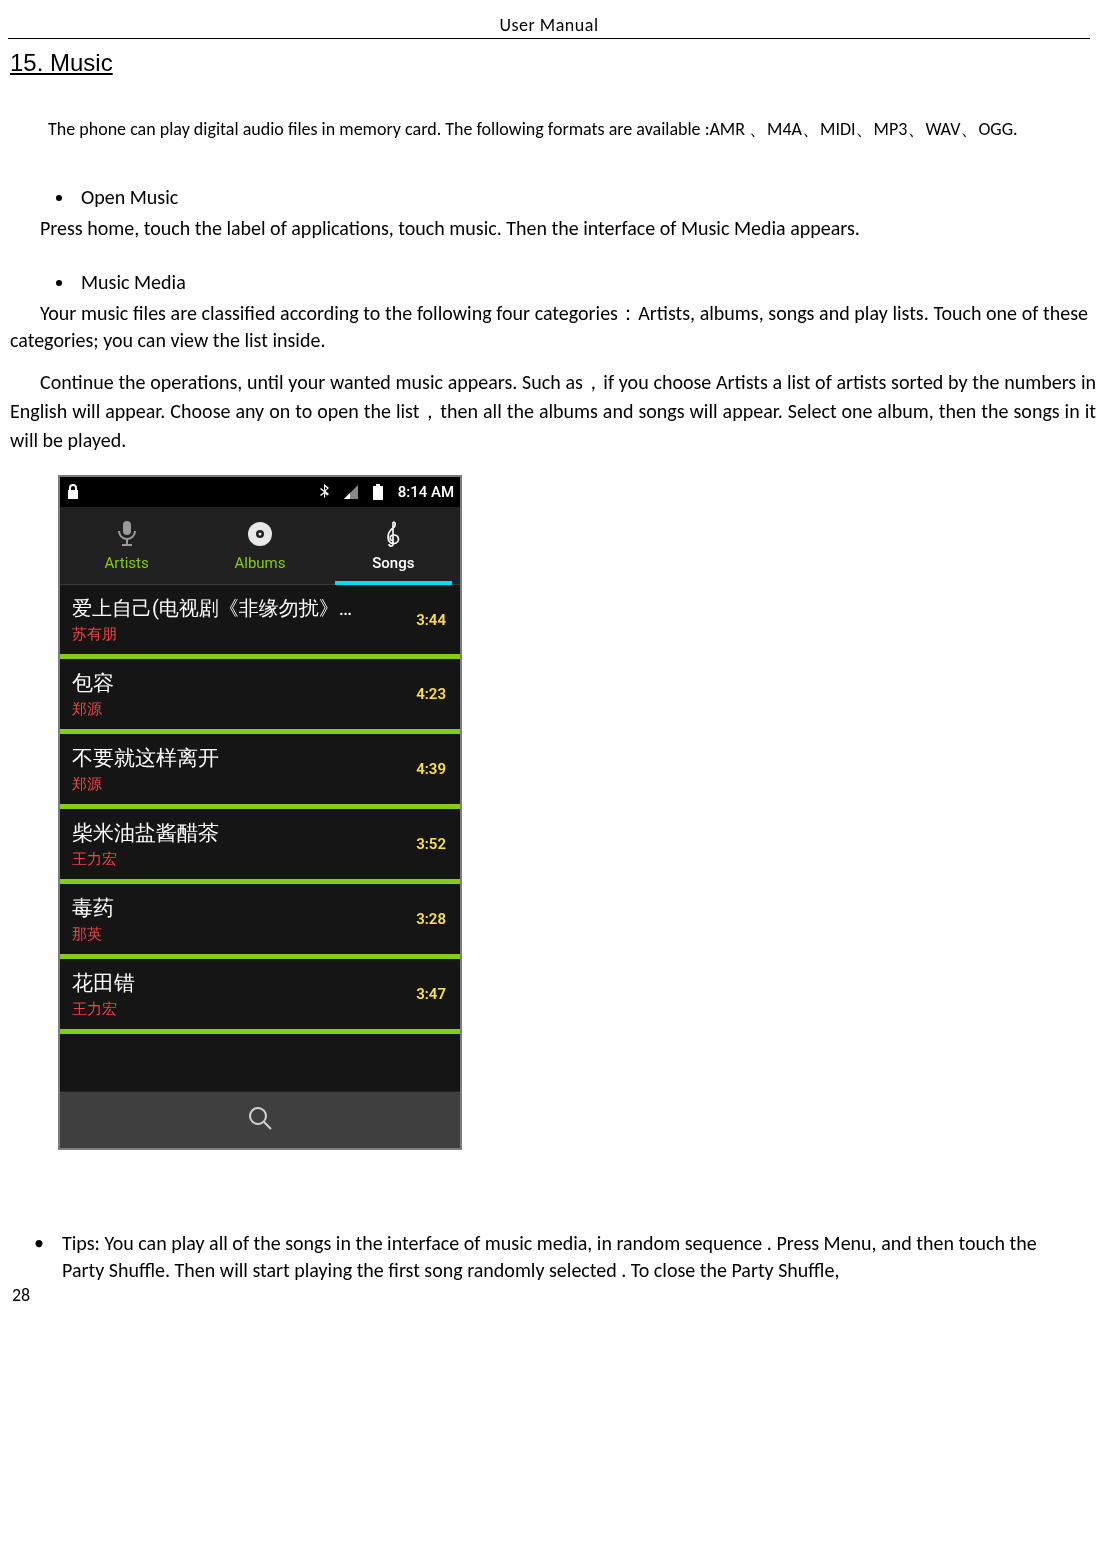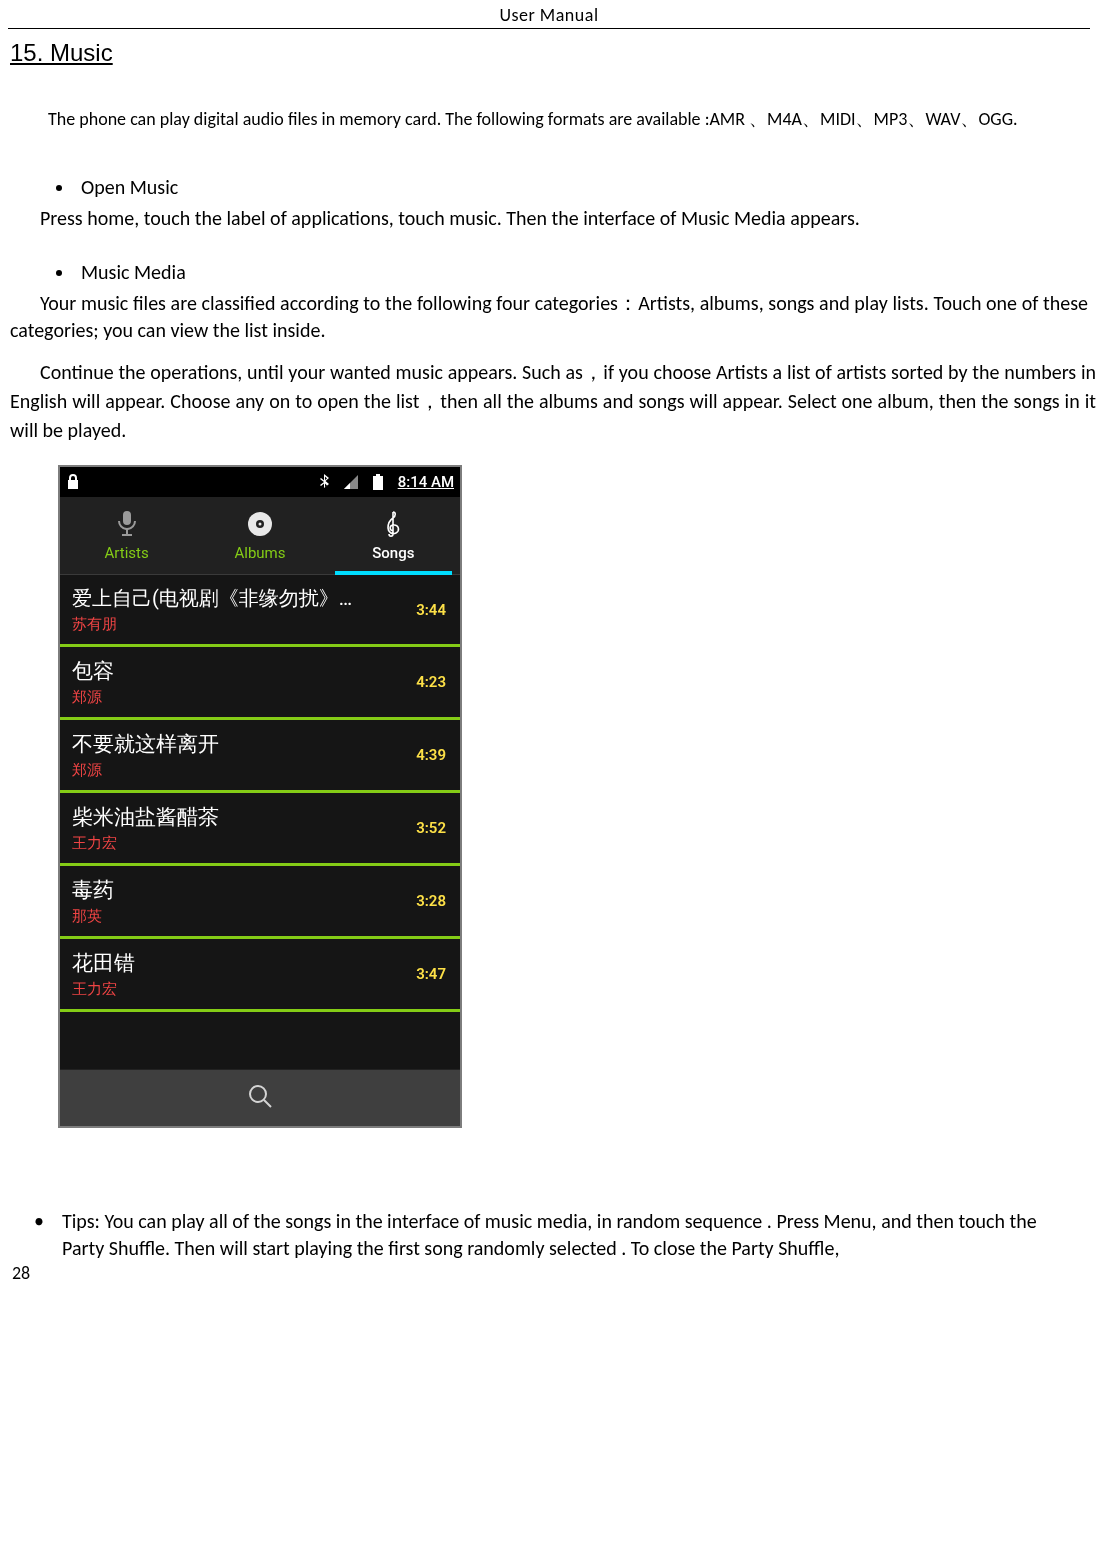--- a/index.html
+++ b/index.html
@@ -1,44 +1,44 @@
 <!DOCTYPE html>
 <html><head>
 <meta charset="utf-8">
 <style>
   * { box-sizing: border-box; margin: 0; padding: 0; }
   html, body { width: 1098px; background: #fff; font-family: Calibri, "Segoe UI", Arial, sans-serif; color: #000; }
   .page { width: 1098px; padding: 0 0 30px 0; position: relative; }
-  .header { text-align: center; font-size: 18px; padding: 4px 0 2px 0; letter-spacing: 0.5px; }
+  .header { text-align: center; font-size: 18px; padding: 4px 0 2px 0; letter-spacing: 0.5px; margin-top: 10px; }
   .hr { border: none; border-top: 1px solid #000; margin: 0 8px 10px 8px; }
   .h1 { font-size: 24px; font-family: Arial, sans-serif; margin: 6px 16px 40px 10px; text-decoration: underline; }
   .intro { font-size: 18px; margin: 0 30px 44px 48px; }
   ul.bullets { list-style: disc; margin: 0 0 0 75px; padding: 0; }
   ul.bullets > li { font-size: 20px; margin-bottom: 6px; padding-left: 6px; }
   .body-p { font-size: 20px; margin: 0 10px 28px 40px; line-height: 1.35; }
   .body-p2 { font-size: 20px; margin: 0 10px 14px 10px; text-indent: 30px; text-align: justify; line-height: 1.35; }
   .body-p3 { font-size: 20px; margin: 0 2px 20px 10px; text-indent: 30px; text-align: justify; line-height: 1.45; }
   .tips { font-size: 20px; margin: 80px 30px 0 62px; text-indent: -14px; line-height: 1.35; }
   .tips .dot { display:inline-block; width:14px; }
   .page-num { position: absolute; left: 12px; bottom: 8px; font-size: 18px; }
 
   
   .phone-wrap { margin: 14px 0 0 58px; width: 404px; border: 2px solid #7d7d7d; background: #151515; }
   .statusbar { height: 30px; background: #000; display: flex; align-items: center; justify-content: space-between; padding: 0 6px; color: #fff; font-family: Roboto, Arial, sans-serif; font-size: 15px; }
   .sb-left { display: flex; align-items: center; gap: 4px; }
-  .sb-right { display: flex; align-items: center; gap: 15px; text-decoration: underline; }
+  .sb-right { display: flex; align-items: center; gap: 15px; }
   .sb-right .time { font-weight: 500; }
   .lock-icon svg, .bt-icon svg, .sig-icon svg, .batt-icon svg { display:block; }
   .tabs { display: flex; height: 78px; background: #212121; border-bottom: 1px solid #3a3a3a; }
   .tab { flex: 1; display: flex; flex-direction: column; align-items: center; justify-content: center; gap: 6px; color: #84cc16; font-size: 15px; font-family: Roboto, Arial, sans-serif; cursor: pointer; position: relative; }
   .tab.selected { color: #fff; font-weight: 500; }
   .tab.selected::after { content:""; position:absolute; left:8px; right:8px; bottom:-1px; height:4px; background:#0df; }
   .tab .ticon { width: 28px; height: 28px; display:flex; align-items:center; justify-content:center; }
   .songs { background: #151515; }
-  .song-row { display: flex; align-items: center; justify-content: space-between; padding: 10px 14px 10px 12px; border-bottom: 3px solid #84cc16; color: #fff; font-family: "Microsoft YaHei", Roboto, Arial, sans-serif; cursor: pointer; }
+  .song-row { display: flex; align-items: center; justify-content: space-between; padding: 10px 14px 10px 12px; border-bottom: 5px solid #84cc16; color: #fff; font-family: "Microsoft YaHei", Roboto, Arial, sans-serif; cursor: pointer; }
   .song-row.first .title { font-size: 20px; }
   .song-row .meta { display:flex; flex-direction:column; gap:3px; max-width: 300px; overflow:hidden; }
   .song-row .title { font-size: 21px; white-space: nowrap; overflow:hidden; text-overflow: ellipsis; }
   .song-row .artist { font-size: 15px; color: #ef4444; }
   .song-row .dur { font-size: 15px; font-weight: 600; color: #fde047; white-space: nowrap; }
   .blank-row { height: 58px; border-bottom: 1px solid #222; }
   .searchbar { height: 56px; background: #3f3f3f; display:flex; align-items:center; justify-content:center; }
   .searchbar svg { opacity: 0.95; }
 </style>
 </head>

